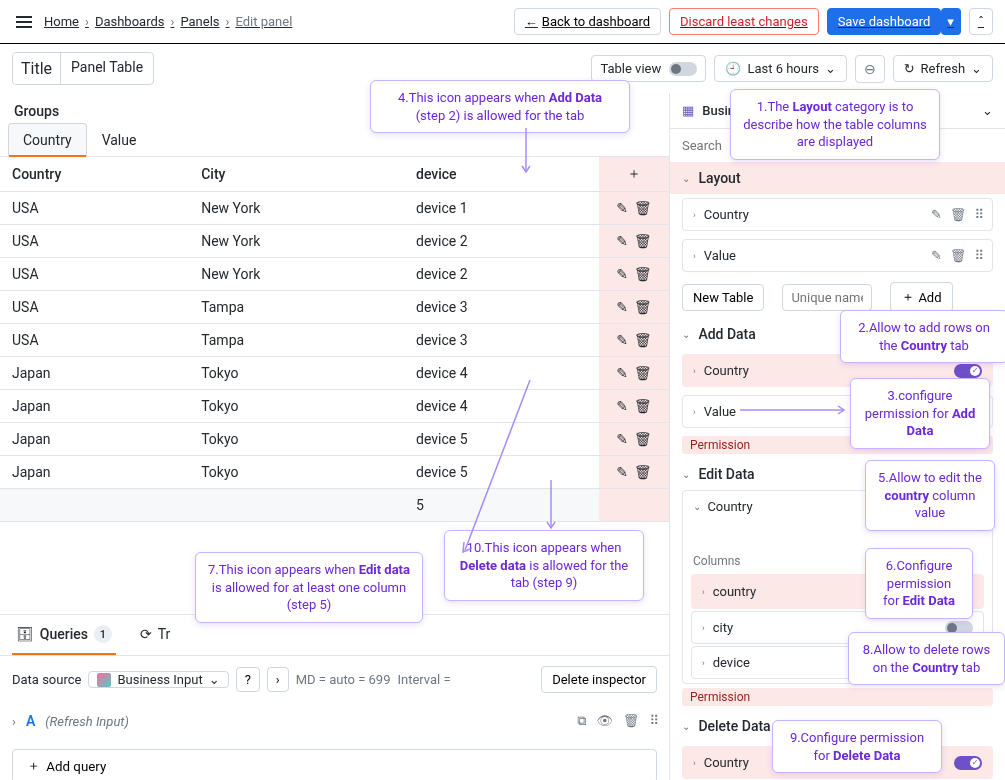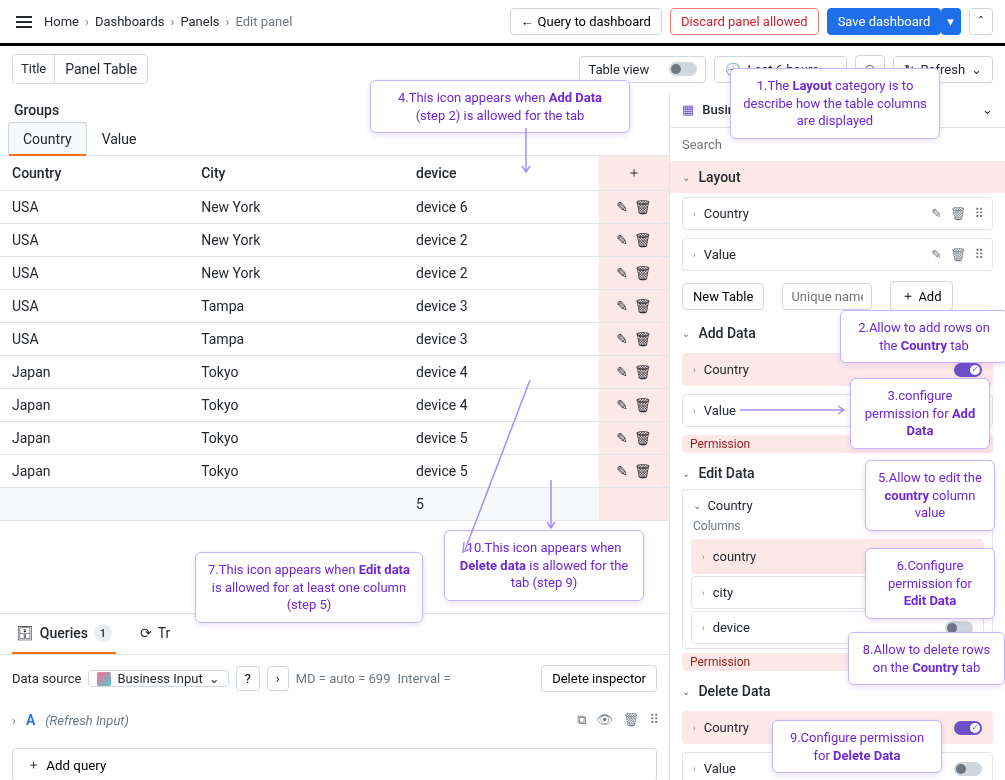--- a/index.html
+++ b/index.html
@@ -1,32 +1,32 @@
 <!DOCTYPE html>
 <html><head>
 <meta charset="utf-8">
 <style>
 * { box-sizing: border-box; margin: 0; padding: 0; font-family: -apple-system, BlinkMacSystemFont, "Segoe UI", Roboto, sans-serif; }
 body { width: 1005px; height: 780px; background: #fff; font-size: 13px; color: #24292f; position: relative; }
-.topbar { display: flex; align-items: center; padding: 8px 12px; border-bottom: 3px solid #000000; gap: 8px; }
+.topbar { display: flex; align-items: center; padding: 8px 12px; border-bottom: 1px solid #000000; gap: 8px; text-decoration: underline; }
 .menu-icon { display:inline-flex; flex-direction:column; gap:3px; padding:4px; cursor:pointer; }
 .menu-icon span { width:16px; height:2px; background:#24292f; }
 .breadcrumb { display:flex; align-items:center; gap:6px; flex:1; }
 .breadcrumb .sep { color:#6e7781; }
 .breadcrumb .current { color:#6e7781; }
 .btn { border:1px solid #d0d7de; background:#fff; border-radius:4px; padding:5px 10px; font-size:13px; cursor:pointer; display:inline-flex; align-items:center; gap:4px; }
 .btn-danger-outline { border-color:#ff7b72; color:#cf222e; }
 .btn-primary { background:#1f6feb; color:#fff; border-color:#1f6feb; }
 .btn-group { display:flex; }
 .btn-group .btn:last-child { border-left:none; padding:5px 6px; }
 .toolbar { display:flex; align-items:center; padding:8px 12px; gap:8px; }
 .title-group { display:flex; border:1px solid #d0d7de; border-radius:4px; overflow:hidden; }
-.title-group .label { padding:6px 8px; background:#fff; font-size:13px; }
+.title-group .label { padding:6px 8px; background:#fff; font-size:16px; }
 .title-group .value { padding:6px 10px; border-left:1px solid #d0d7de; font-size:14px; }
-.tv-toggle { border:1px solid #d0d7de; border-radius:4px; padding:5px 8px; display:flex; align-items:center; gap:20px; }
+.tv-toggle { border:1px solid #d0d7de; border-radius:4px; padding:5px 8px; display:flex; align-items:center; gap:8px; }
 .toggle { width:28px; height:14px; background:#d0d7de; border-radius:8px; position:relative; }
 .toggle::after { content:""; position:absolute; width:10px; height:10px; background:#6e7781; border-radius:50%; top:2px; left:2px; }
 .toggle.on-check { background:#6e50c8; }
 .toggle.on-check::after { content:"✓"; color:#6e50c8; background:#fff; left:16px; font-size:8px; text-align:center; line-height:10px; }
 .pill-btn { border:1px solid #d0d7de; border-radius:4px; padding:5px 10px; display:inline-flex; align-items:center; gap:6px; background:#fff; }
 .icon-zoom { font-size:14px; color:#6e7781; }
 .main { display:flex; height:calc(100% - 80px); }
 .left-pane { flex:1; display:flex; flex-direction:column; border-right:1px solid #e1e4e8; }
 .right-pane { width:335px; display:flex; flex-direction:column; overflow:hidden; }
 .groups-header { padding:10px 14px 4px; font-weight:500; font-size:14px; }
@@ -87,22 +87,22 @@
     </div>
   <div class="breadcrumb">
     <span>Home</span>
     <span class="sep">›</span>
     <span>Dashboards</span>
     <span class="sep">›</span>
     <span>Panels</span>
     <span class="sep">›</span>
     <span class="current">Edit panel</span>
   </div>
-  <button class="btn">← <span>Query to dashboard</span></button>
-  <button class="btn btn-danger-outline">Discard panel allowed</button>
+  <button class="btn">← <span>Back to dashboard</span></button>
+  <button class="btn btn-danger-outline">Discard least changes</button>
   <div class="btn-group">
     <button class="btn btn-primary">Save dashboard</button>
     <button class="btn btn-primary">▾</button>
   </div>
   <button class="btn" style="padding:5px 8px;">ˆ</button>
 </div>
 
 <div class="toolbar">
   <div class="title-group">
     <div class="label">Title</div>
@@ -142,21 +142,21 @@
           <th>Country</th>
           <th>City</th>
           <th>device</th>
           <th class="action-col"><span>＋</span></th>
         </tr>
       </thead>
       <tbody id="tbody">
             <tr>
     <td>USA</td>
     <td>New York</td>
-    <td>device 6</td>
+    <td>device 1</td>
     <td class="action-col">
                 <div class="action-icons">
       <span class="icon-btn">✎</span>
       <span class="icon-btn">🗑</span>
     </div>
               </td>
             </tr>
             <tr>
     <td>USA</td>
     <td>New York</td>
@@ -351,21 +351,21 @@
 
     <div class="section-header">
       <span class="caret">⌄</span>
       <span>Edit Data</span>
     </div>
     <div style="margin:0 12px; border:1px solid #e1e4e8; border-radius:4px; padding:6px 8px 2px;">
       <div style="display:flex; align-items:center; gap:6px; padding:2px 2px 6px;">
         <span class="caret" style="font-size:10px; color:#6e7781;">⌄</span>
         <span>Country</span>
       </div>
-      <div style="font-size:12px; color:#6e7781; padding:0 0 4px 2px;">Columns</div>
+      <div style="font-size:12px; color:#6e7781; padding:0 0 4px 2px;margin-top:34px;">Columns</div>
       <div class="field-row hl" style="margin:2px 0;">
         <span class="caret">›</span>
         <span class="grow">country</span>
         <span class="toggle on-check"></span>
         <span class="string-badge">string</span>
       </div>
       <div class="field-row" style="margin:2px 0;">
         <span class="caret">›</span>
         <span class="grow">city</span>
         <span class="toggle"></span>
@@ -389,26 +389,26 @@
     </div>
     <div class="field-row">
       <span class="caret">›</span>
       <span class="grow">Value</span>
       <span class="toggle"></span>
     </div>
 
   </div>
 </div>
 
-<div class="annotation" style="top:68px; left:730px; width:210px;" id="ann1">1.The <b>Layout</b> category is to describe how the table columns are displayed</div>
+<div class="annotation" style="top:89px; left:730px; width:210px;" id="ann1">1.The <b>Layout</b> category is to describe how the table columns are displayed</div>
 <div class="annotation" style="top:310px; left:840px; width:168px;" id="ann2">2.Allow to add rows on the <b>Country</b> tab</div>
 <div class="annotation" style="top:378px; left:850px; width:140px;" id="ann3">3.configure permission for <b>Add Data</b></div>
 <div class="annotation" style="top:80px; left:370px; width:260px;" id="ann4">4.This icon appears when <b>Add Data</b> (step 2) is allowed for the tab</div>
 <div class="annotation" style="top:460px; left:865px; width:130px;" id="ann5">5.Allow to edit the <b>country</b> column value</div>
-<div class="annotation" style="top:548px; left:865px; width:130px;" id="ann6">6.Configure permission for <b>Edit Data</b></div>
+<div class="annotation" style="top:548px; left:865px; width:108px;" id="ann6">6.Configure permission for <b>Edit Data</b></div>
 <div class="annotation" style="top:552px; left:195px; width:228px;" id="ann7">7.This icon appears when <b>Edit data</b> is allowed for at least one column (step 5)</div>
 <div class="annotation" style="top:632px; left:848px; width:157px;" id="ann8">8.Allow to delete rows on the <b>Country</b> tab</div>
 <div class="annotation" style="top:720px; left:772px; width:170px;" id="ann9">9.Configure permission for <b>Delete Data</b></div>
 <div class="annotation" style="top:530px; left:444px; width:200px;" id="ann10">10.This icon appears when <b>Delete data</b> is allowed for the tab (step 9)</div>
 
 <svg class="arrow" style="top:128px; left:520px;" width="20" height="50">
     <path d="M6,0 L6,44"></path>
     <path d="M2,38 L6,44 L10,38"></path>
   </svg>
 <svg class="arrow" style="top:380px; left:460px;" width="80" height="174">

